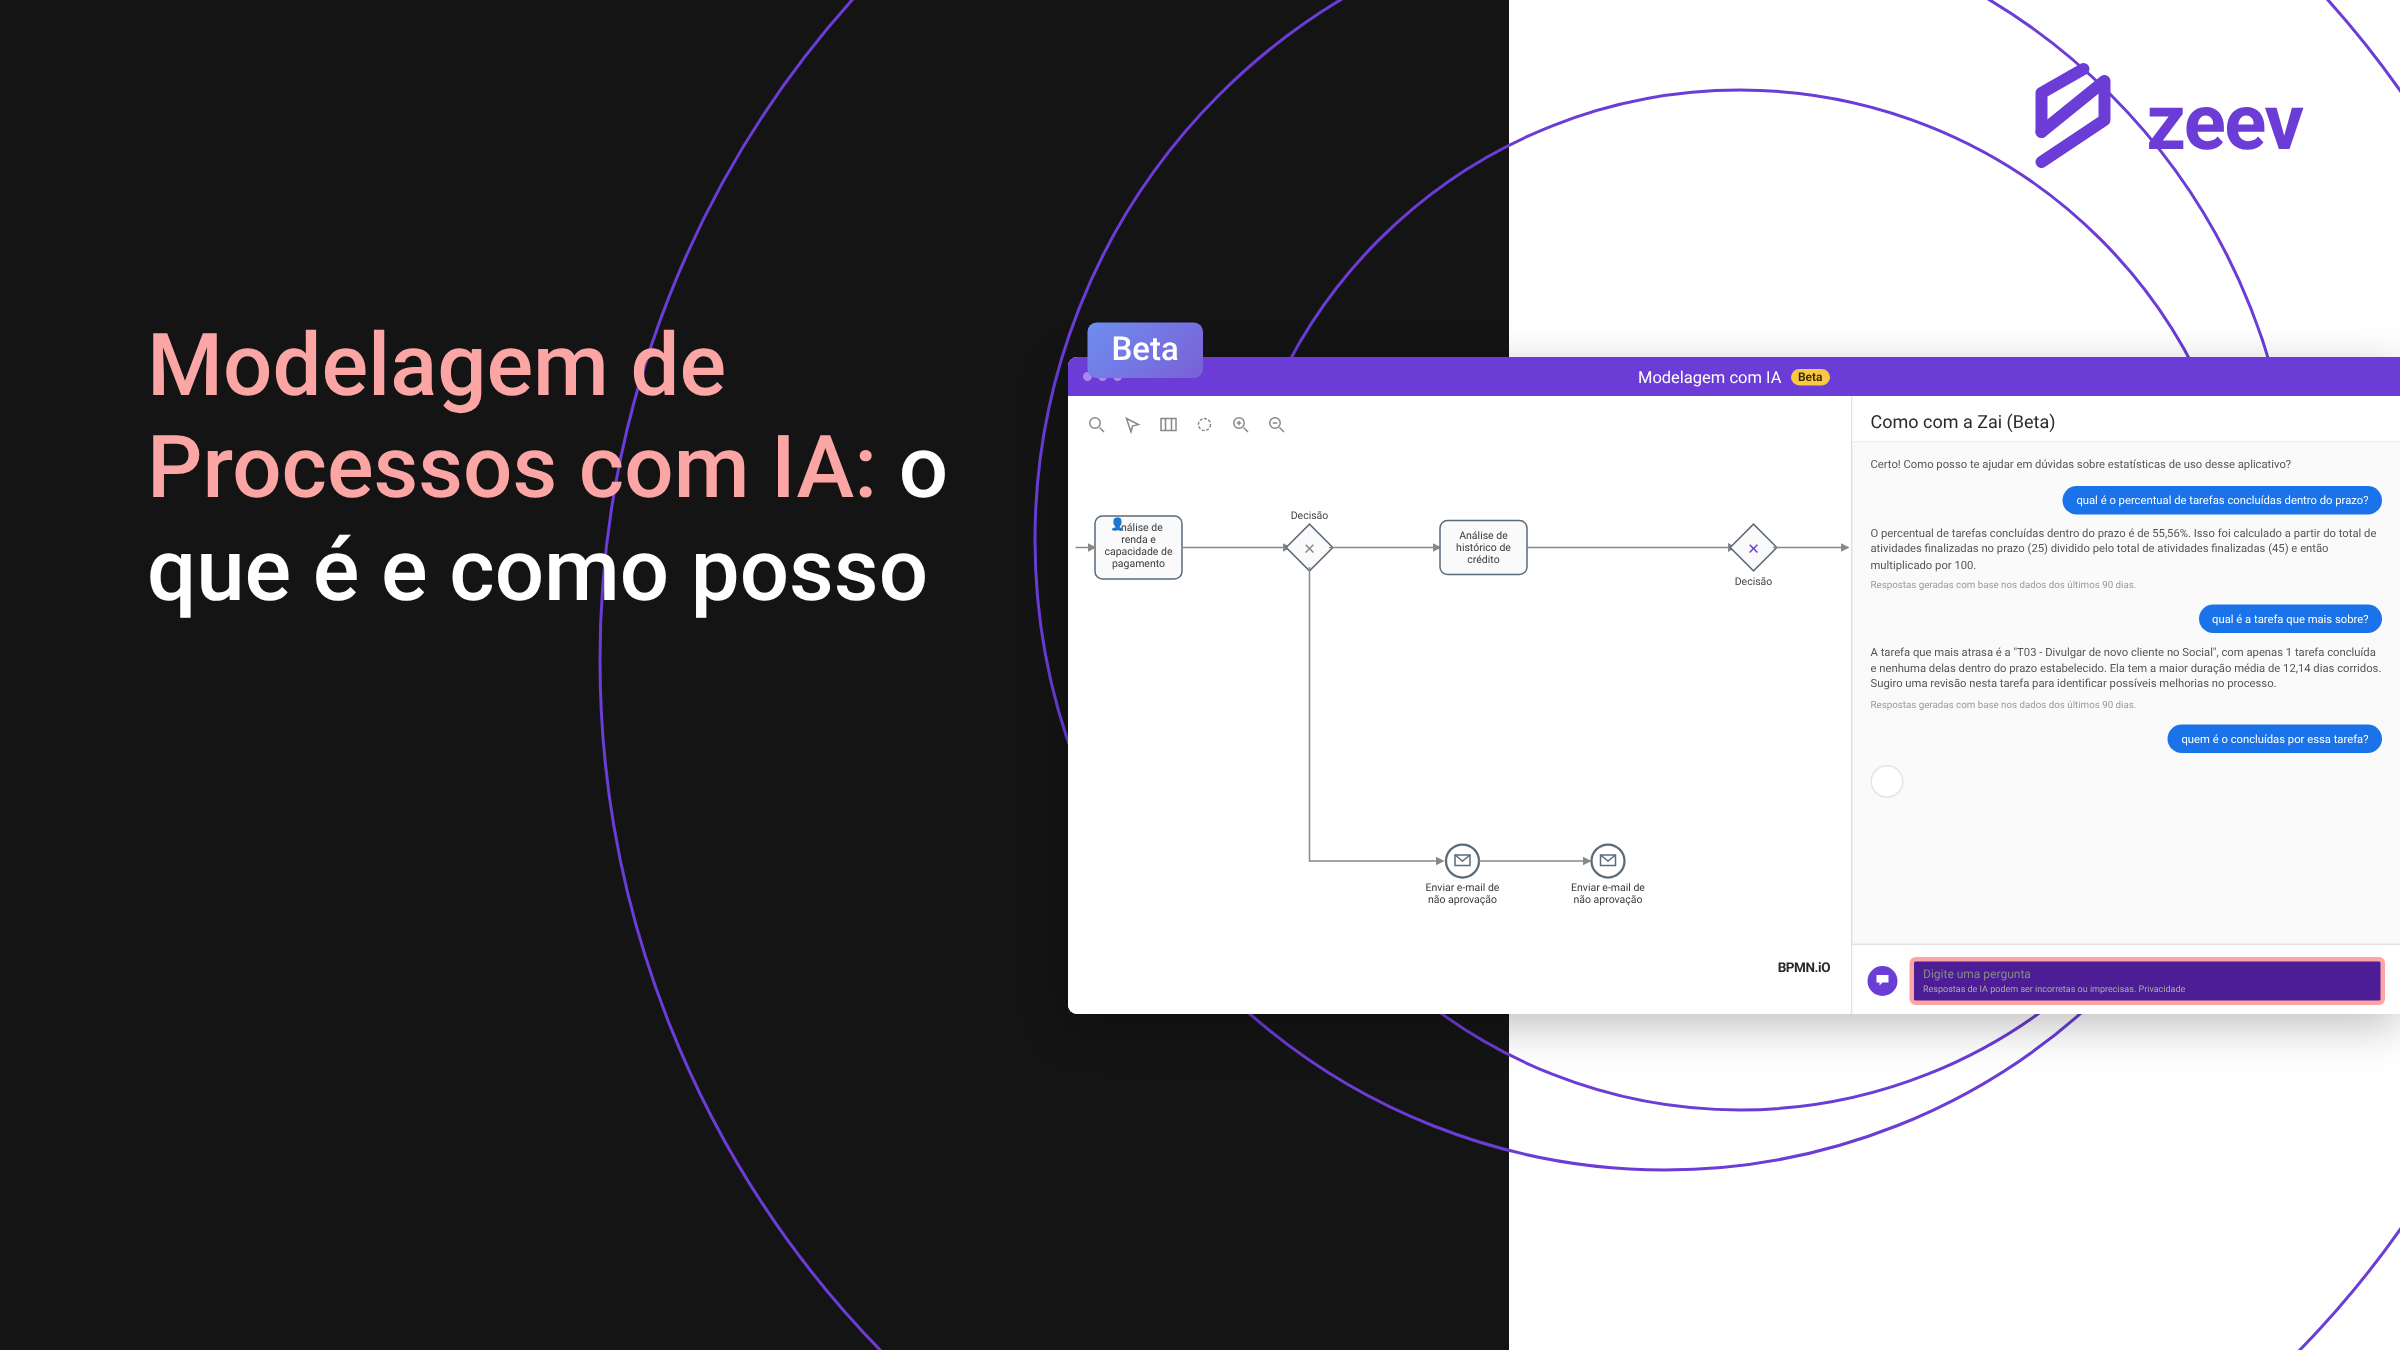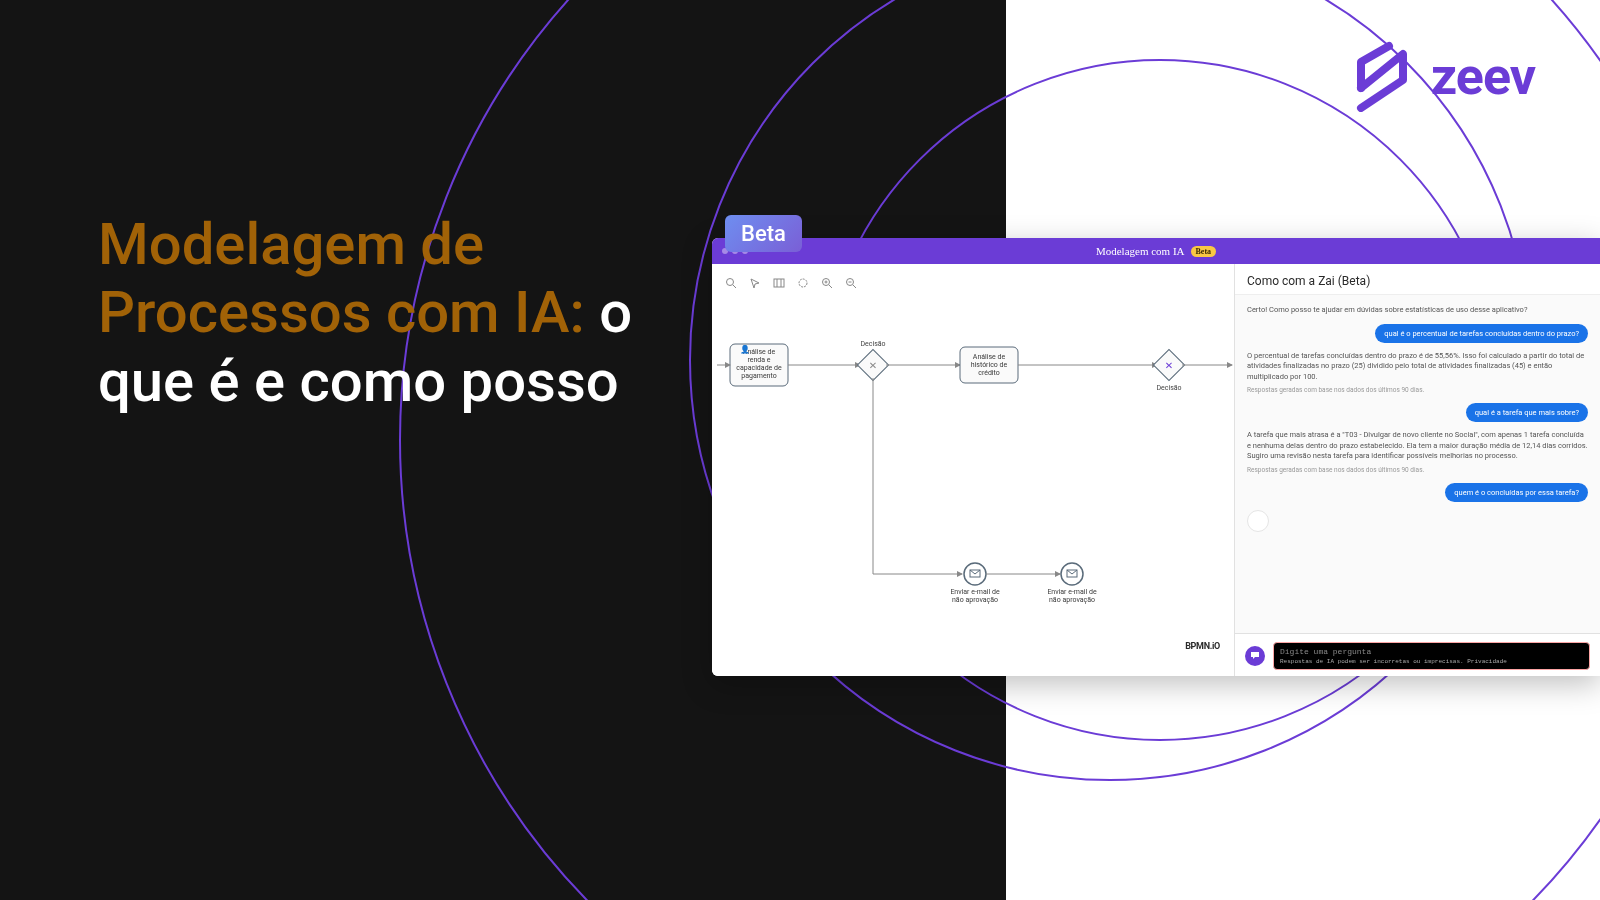--- a/index.html
+++ b/index.html
@@ -31,26 +31,26 @@
 }
 .heading {
   position: absolute;
   left: 98px; top: 210px;
   width: 560px;
   font-size: 58px;
   font-weight: 500;
   line-height: 1.18;
   color: #ffffff;
 }
-.heading .accent { color: #a16207; }
+.heading .accent { color: #fca5a5; }
 .logo-wrap {
   position: absolute;
   right: 65px; top: 40px;
   display: flex;
-  align-items: center;
+  align-items: flex-end;
   gap: 14px;
 }
 .logo-wrap svg { display: block; }
 .logo-text {
   font-size: 52px;
   font-weight: 700;
   color: #6b3cd6;
   letter-spacing: -1px;
 }
 .beta-tag {
@@ -75,21 +75,20 @@
 }
 .app-header {
   height: 26px;
   background: #6b3cd6;
   display: flex;
   align-items: center;
   justify-content: center;
   color: #ffffff;
   font-size: 11px;
   position: relative;
-  font-family: Liberation Serif, serif;
 }
 .app-header .dots {
   position: absolute;
   left: 10px;
   display: flex; gap: 4px;
 }
 .app-header .dot {
   width: 6px; height: 6px; border-radius: 50%;
   background: rgba(255,255,255,0.4);
 }
@@ -231,27 +230,26 @@
 .chat-fab {
   width: 20px; height: 20px;
   border-radius: 50%;
   background: #6b3cd6;
   display: flex; align-items: center; justify-content: center;
   color: #fff;
   font-size: 10px;
 }
 .chat-input-box {
   flex: 1;
-  border: 1px solid #fca5a5;
+  border: 3px solid #fca5a5;
   border-radius: 4px;
   padding: 4px 6px;
   font-size: 8px;
   color: #888;
-  background: #000000;
-  font-family: Liberation Mono, monospace;
+  background: #4c1d95;
 }
 .chat-input-box .disc {
   font-size: 6px;
   color: #aaa;
   margin-top: 2px;
 }
 </style>
 </head>
 <body>
 

